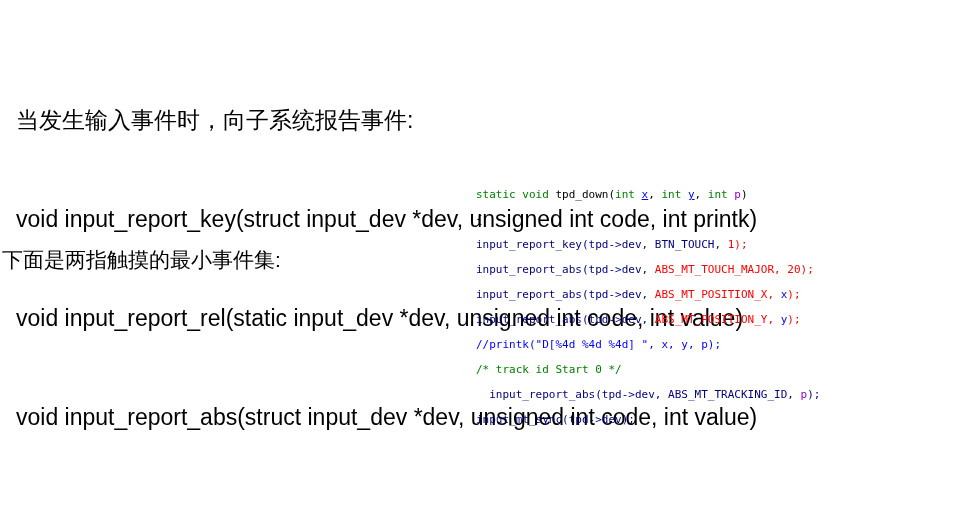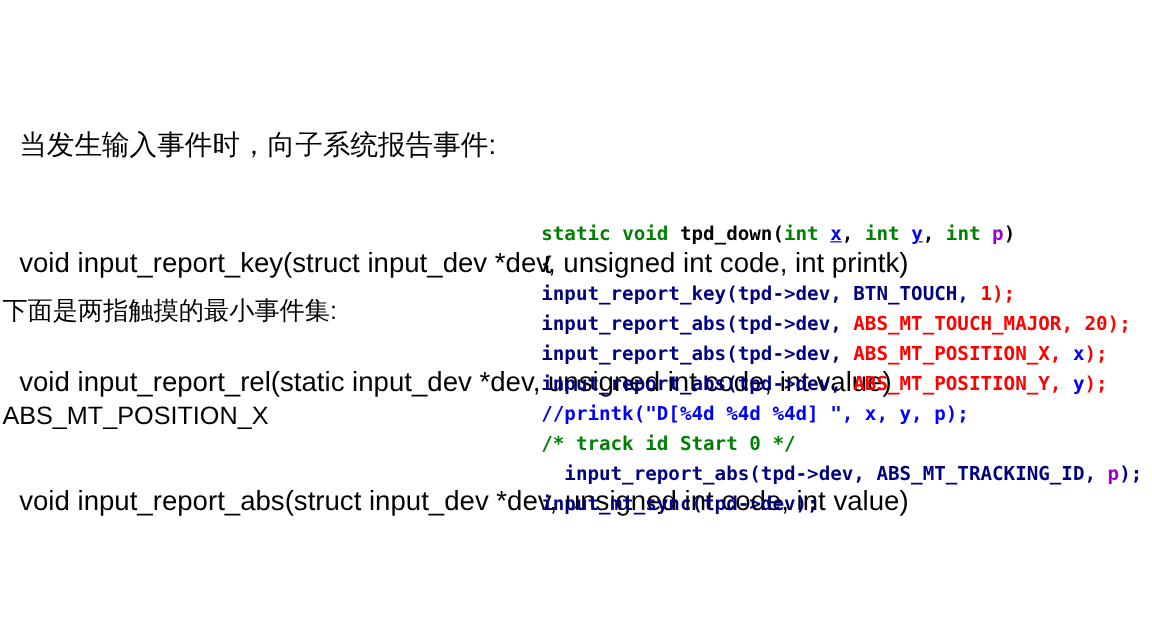--- a/index.html
+++ b/index.html
@@ -28,45 +28,44 @@
     position: absolute;
     left: 2px;
     top: 155px;
     font-size: 21px;
     line-height: 29px;
     color: #000000;
     white-space: pre;
   }
   .code-block {
     position: absolute;
-    left: 451px;
+    left: 476px;
     top: 150px;
     font-family: "DejaVu Sans Mono", "Liberation Mono", monospace;
-    font-weight: bold;
-    font-size: 16px;
+    font-weight: normal;
+    font-size: 11px;
     line-height: 25px;
     white-space: pre;
   }
   .code-line { white-space: pre; }
 </style>
 </head>
 <body>
 
 <div class="slide">
 
   <div class="header">
     <div>当发生输入事件时，向子系统报告事件:</div>
     <div>void input_report_key(struct input_dev *dev, unsigned int code, int printk)</div>
     <div>void input_report_rel(static input_dev *dev, unsigned int code, int value)</div>
     <div>void input_report_abs(struct input_dev *dev, unsigned int code, int value)</div>
   </div>
 
   <div class="event-list">
     <div>下面是两指触摸的最小事件集:</div>
-    <div>ABS_MT_POSITION_X</div>
     
     
     
     
     
     
     
   </div>
 
   <div class="code-block"><div class="code-line"><span style="color: rgb(0, 128, 0);">static </span><span style="color: rgb(0, 128, 0);">void </span><span style="color: rgb(0, 0, 0);">tpd_down</span><span style="color: rgb(0, 0, 0);">(</span><span style="color: rgb(0, 128, 0);">int </span><span style="color: rgb(0, 0, 255); text-decoration: underline;">x</span><span style="color: rgb(0, 0, 0);">, </span><span style="color: rgb(0, 128, 0);">int </span><span style="color: rgb(0, 0, 255); text-decoration: underline;">y</span><span style="color: rgb(0, 0, 0);">, </span><span style="color: rgb(0, 128, 0);">int </span><span style="color: rgb(153, 0, 204);">p</span><span style="color: rgb(0, 0, 0);">)</span></div><div class="code-line"><span style="color: rgb(0, 0, 0);">{</span></div><div class="code-line"><span style="color: rgb(0, 0, 128);">input_report_key(tpd-&gt;dev, BTN_TOUCH, </span><span style="color: rgb(255, 0, 0);">1);</span></div><div class="code-line"><span style="color: rgb(0, 0, 128);">input_report_abs(tpd-&gt;dev, </span><span style="color: rgb(255, 0, 0);">ABS_MT_TOUCH_MAJOR, 20);</span></div><div class="code-line"><span style="color: rgb(0, 0, 128);">input_report_abs(tpd-&gt;dev, </span><span style="color: rgb(255, 0, 0);">ABS_MT_POSITION_X, </span><span style="color: rgb(0, 0, 255);">x</span><span style="color: rgb(255, 0, 0);">);</span></div><div class="code-line"><span style="color: rgb(0, 0, 128);">input_report_abs(tpd-&gt;dev, </span><span style="color: rgb(255, 0, 0);">ABS_MT_POSITION_Y, </span><span style="color: rgb(0, 0, 255);">y</span><span style="color: rgb(255, 0, 0);">);</span></div><div class="code-line"><span style="color: rgb(0, 0, 255);">//printk("D[%4d %4d %4d] ", x, y, p);</span></div><div class="code-line"><span style="color: rgb(0, 128, 0);">/* track id Start 0 */</span></div><div class="code-line"><span style="color: rgb(0, 0, 128);">  input_report_abs(tpd-&gt;dev, ABS_MT_TRACKING_ID, </span><span style="color: rgb(153, 0, 204);">p</span><span style="color: rgb(0, 0, 128);">);</span></div><div class="code-line"><span style="color: rgb(0, 0, 128);">input_mt_sync(tpd-&gt;dev);</span></div></div>

